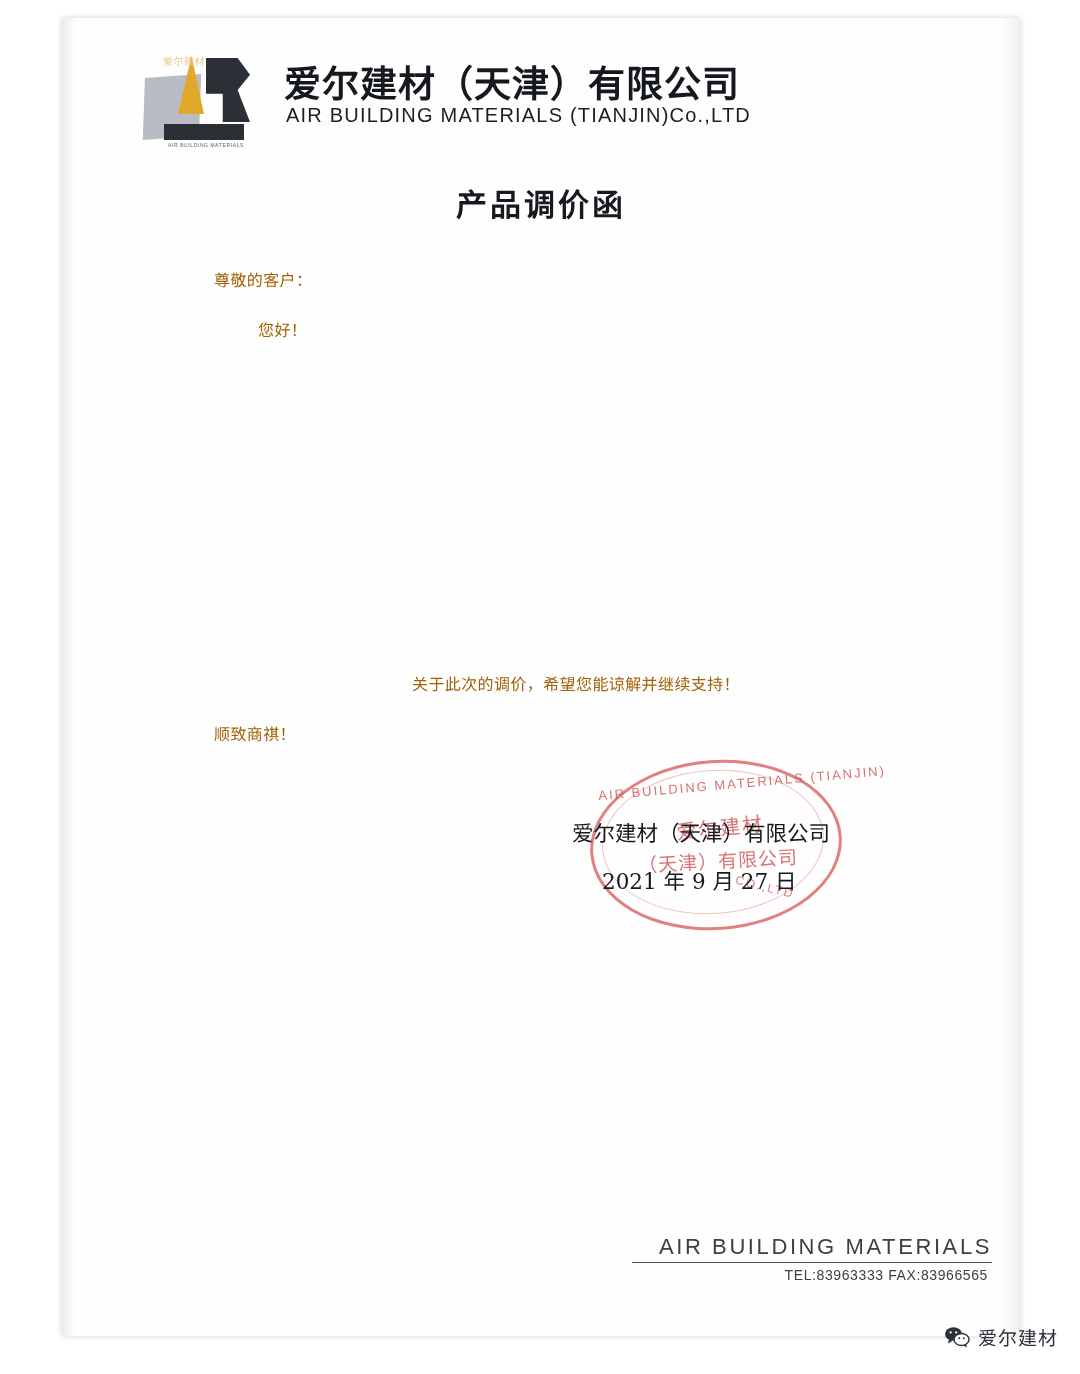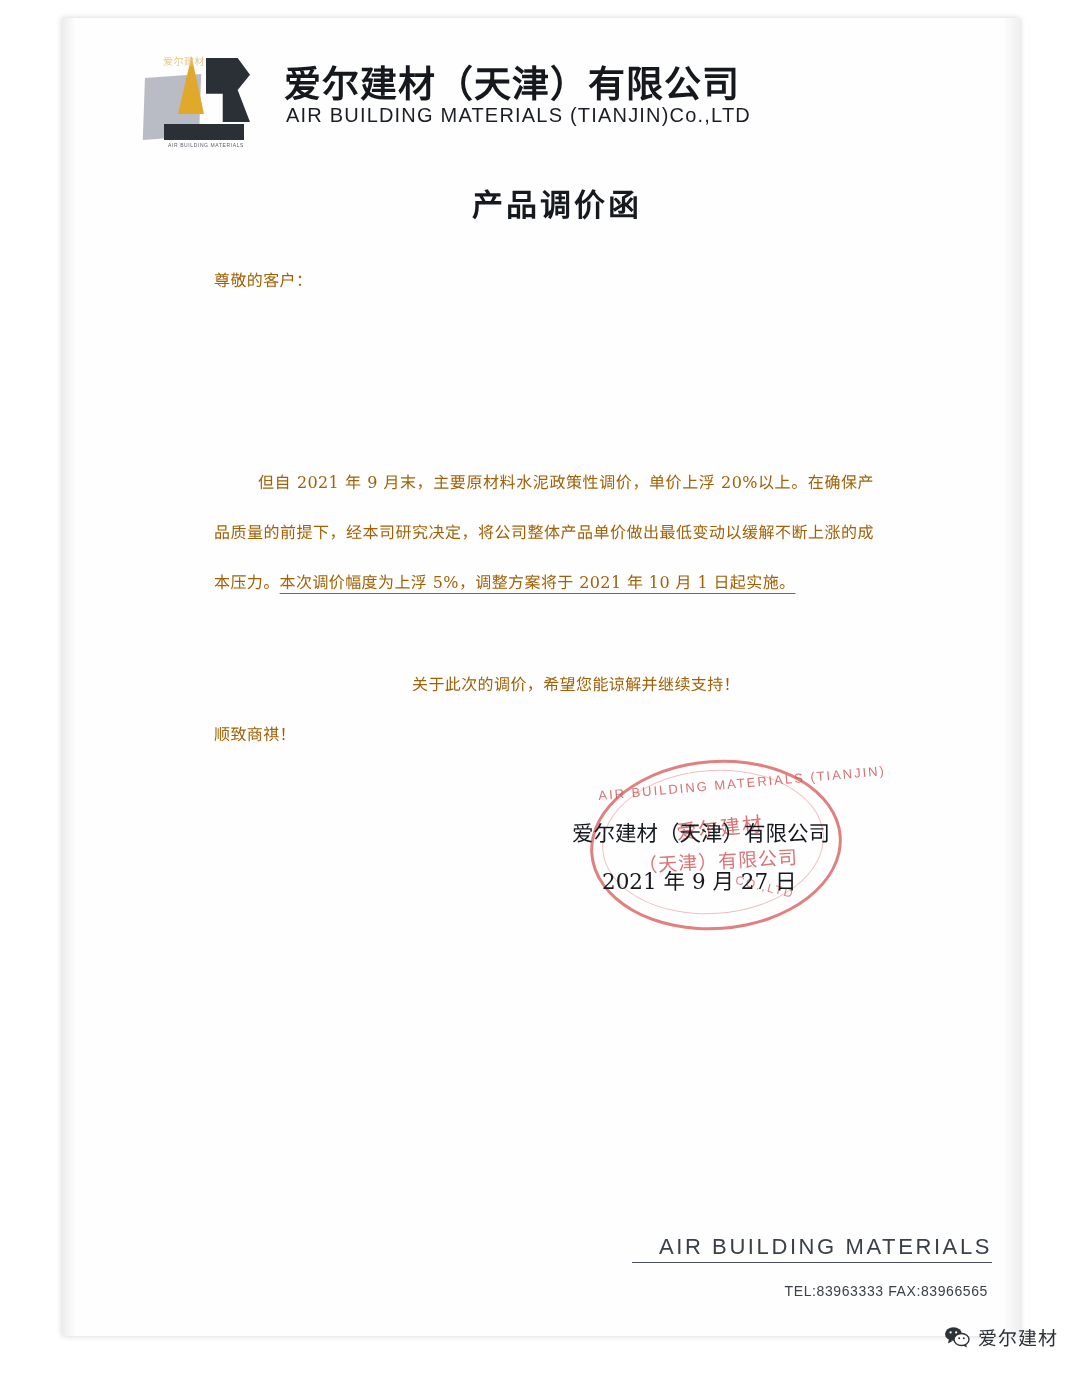--- a/index.html
+++ b/index.html
@@ -144,21 +144,21 @@
     top: 132px;
     width: 884px;
     height: 0;
     border-top: 1px solid #cfd2d7;
     opacity: 0.0;
   }
 
   
   #doc-title {
     position: absolute;
-    left: 16px;
+    left: 0;
     top: 162px;
     width: 958px;
     text-align: center;
     font-family: Liberation Sans, sans-serif;
     font-weight: bold;
     font-size: 31px;
     letter-spacing: 3px;
     color: #16191e;
   }
 
@@ -334,21 +334,21 @@
     font-size: 22px;
     letter-spacing: 2.6px;
     color: #3b4048;
     margin-bottom: 2px;
   }
   #footer-contact {
     font-family: "Liberation Sans", sans-serif;
     font-size: 14px;
     letter-spacing: 0.6px;
     color: #3b4048;
-    margin-top: 20px;
+    margin-top: 4px;
     padding-right: 4px;
   }
 
   
   #wechat-badge {
     position: absolute;
     right: 22px;
     bottom: 24px;
     display: flex;
     align-items: center;
@@ -381,24 +381,22 @@
       <div class="logo-subtext">AIR BUILDING MATERIALS</div>
     </div>
     <div id="company-name-cn">爱尔建材（天津）有限公司</div>
     <div id="company-name-en">AIR BUILDING MATERIALS (TIANJIN)Co.,LTD</div>
     <div id="header-rule"></div>
   </div>
 
   <div id="doc-title">产品调价函</div>
 
   <div class="para" id="p-salutation">尊敬的客户：</div>
-
-  <div class="para" id="p-main">
-    <span>但自 2021 年 9 月末，主要原材料水泥政策性调价，单价上浮 20%以上。在确保产品质量的前提下，经本司研究决定，将公司整体产品单价做出最低变动以缓解不断上涨的成本压力。</span><span class="u-line">本次调价幅度为上浮 5%，调整方案将于 2021 年 10 月 1 日起实施。</span>
-  </div>
+  <div class="para" id="p-greeting">您好！</div>
+
 
   <div class="para" id="p-closing1">关于此次的调价，希望您能谅解并继续支持！</div>
   <div class="para" id="p-closing2">顺致商祺！</div>
 
   <div id="company-stamp">
     <div id="stamp-ellipse"></div>
     <div id="stamp-ellipse-inner"></div>
     <div id="stamp-arc-text">AIR BUILDING MATERIALS (TIANJIN)</div>
     <div id="stamp-cn-top">爱尔建材</div>
     <div id="stamp-cn-bottom">（天津）有限公司</div>

